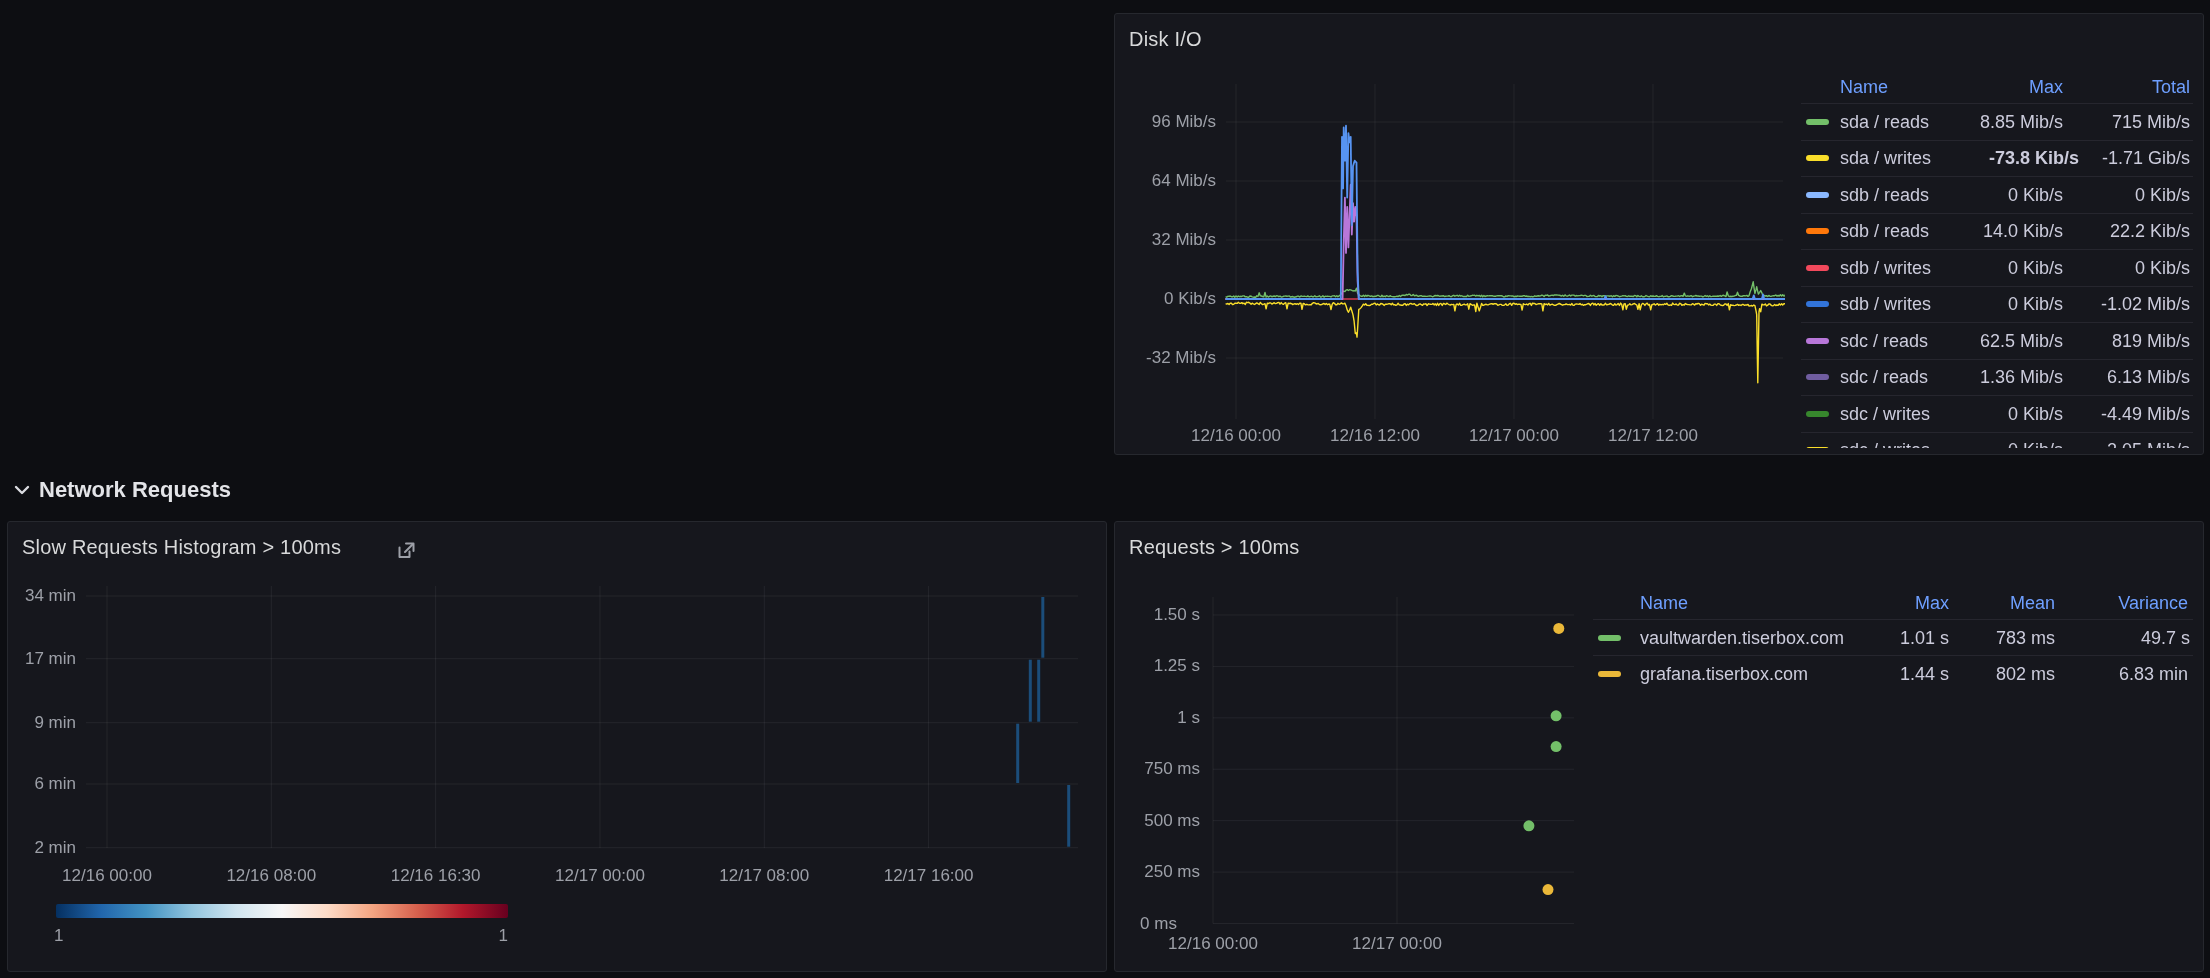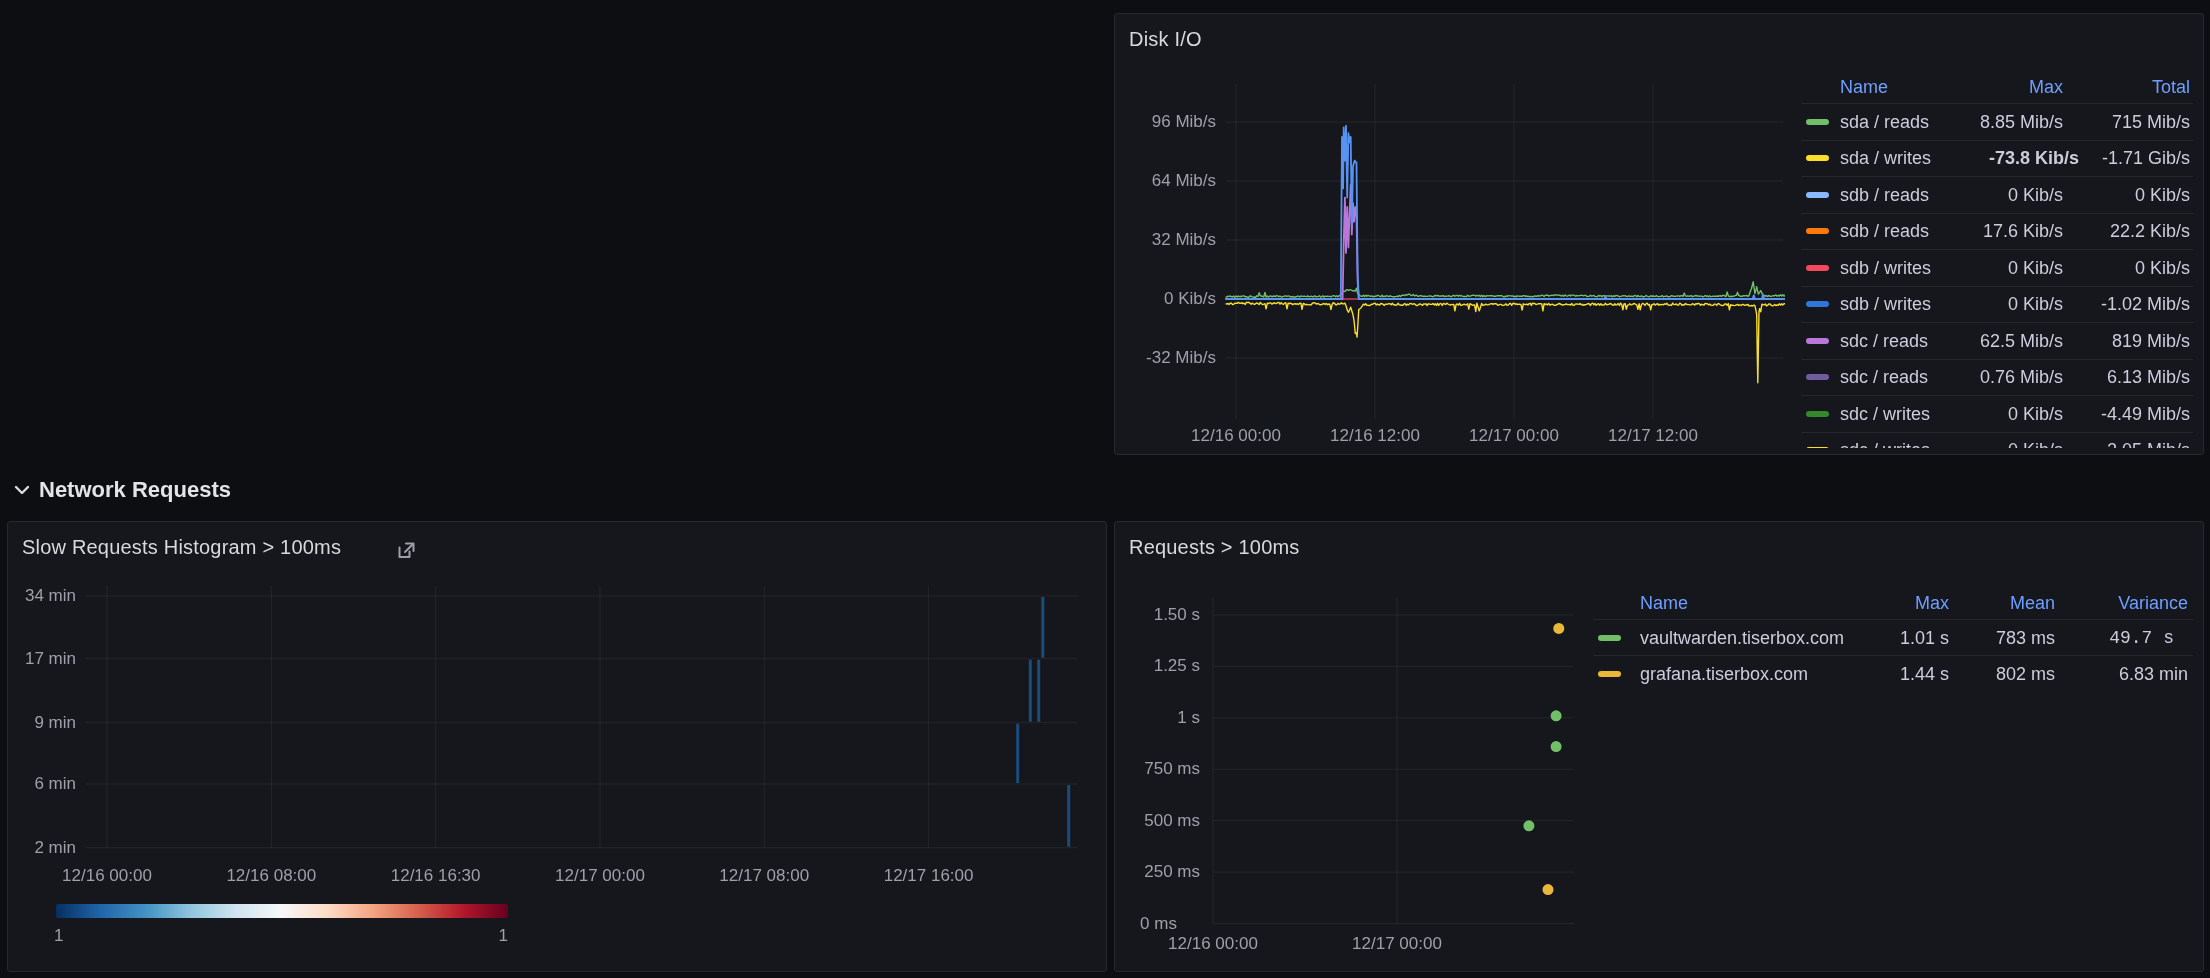--- a/index.html
+++ b/index.html
@@ -98,21 +98,21 @@
         </div>
         <div class="legend-row" style="height: 35.5px;">
           <div class="swatch" style="background: rgb(138, 184, 255);"></div>
           <div class="legend-cell nm" style="left: 39px;">sdb / reads</div>
           <div class="legend-cell val" style="right: 130px;">0 Kib/s</div>
           <div class="legend-cell val" style="right: 3px;">0 Kib/s</div>
         </div>
         <div class="legend-row" style="height: 35.5px;">
           <div class="swatch" style="background: rgb(255, 120, 10);"></div>
           <div class="legend-cell nm" style="left: 39px;">sdb / reads</div>
-          <div class="legend-cell val" style="right: 130px;">17.6 Kib/s</div>
+          <div class="legend-cell val" style="right: 130px;">14.0 Kib/s</div>
           <div class="legend-cell val" style="right: 3px;">22.2 Kib/s</div>
         </div>
         <div class="legend-row" style="height: 35.5px;">
           <div class="swatch" style="background: rgb(242, 73, 92);"></div>
           <div class="legend-cell nm" style="left: 39px;">sdb / writes</div>
           <div class="legend-cell val" style="right: 130px;">0 Kib/s</div>
           <div class="legend-cell val" style="right: 3px;">0 Kib/s</div>
         </div>
         <div class="legend-row" style="height: 35.5px;">
           <div class="swatch" style="background: rgb(50, 116, 217);"></div>
@@ -122,21 +122,21 @@
         </div>
         <div class="legend-row" style="height: 35.5px;">
           <div class="swatch" style="background: rgb(184, 119, 217);"></div>
           <div class="legend-cell nm" style="left: 39px;">sdc / reads</div>
           <div class="legend-cell val" style="right: 130px;">62.5 Mib/s</div>
           <div class="legend-cell val" style="right: 3px;">819 Mib/s</div>
         </div>
         <div class="legend-row" style="height: 35.5px;">
           <div class="swatch" style="background: rgb(112, 93, 160);"></div>
           <div class="legend-cell nm" style="left: 39px;">sdc / reads</div>
-          <div class="legend-cell val" style="right: 130px;">0.76 Mib/s</div>
+          <div class="legend-cell val" style="right: 130px;">1.36 Mib/s</div>
           <div class="legend-cell val" style="right: 3px;">6.13 Mib/s</div>
         </div>
         <div class="legend-row" style="height: 35.5px;">
           <div class="swatch" style="background: rgb(55, 135, 45);"></div>
           <div class="legend-cell nm" style="left: 39px;">sdc / writes</div>
           <div class="legend-cell val" style="right: 130px;">0 Kib/s</div>
           <div class="legend-cell val" style="right: 3px; text-align: center;">-4.49 Mib/s</div>
         </div>
         <div class="legend-row" style="height: 35.5px;">
           <div class="swatch" style="background: rgb(250, 222, 42);"></div>
@@ -227,21 +227,21 @@
           <div class="legend-cell hdrcell" style="left: 47px;">Name</div>
           <div class="legend-cell hdrcell" style="right: 244px; text-align: right;">Max</div>
           <div class="legend-cell hdrcell" style="right: 138px; text-align: right;">Mean</div>
           <div class="legend-cell hdrcell" style="right: 5px; text-align: right;">Variance</div>
         </div>
         <div class="legend-row" style="height: 35px;">
           <div class="swatch" style="background: rgb(115, 191, 105);"></div>
           <div class="legend-cell nm" style="left: 47px;">vaultwarden.tiserbox.com</div>
           <div class="legend-cell val" style="right: 244px;">1.01 s</div>
           <div class="legend-cell val" style="right: 138px;">783 ms</div>
-          <div class="legend-cell val" style="right: 19px; font-family: Liberation Mono, monospace;">49.7 s</div>
+          <div class="legend-cell val" style="right: 3px;">49.7 s</div>
         </div>
         <div class="legend-row" style="height: 35px;">
           <div class="swatch" style="background: rgb(234, 184, 57);"></div>
           <div class="legend-cell nm" style="left: 47px;">grafana.tiserbox.com</div>
           <div class="legend-cell val" style="right: 244px;">1.44 s</div>
           <div class="legend-cell val" style="right: 138px;">802 ms</div>
           <div class="legend-cell val" style="right: 5px;">6.83 min</div>
         </div>
       </div>
   <div class="axis-label" style="left: 2px; width: 83px; text-align: right; top: 82.995px;">1.50 s</div>

